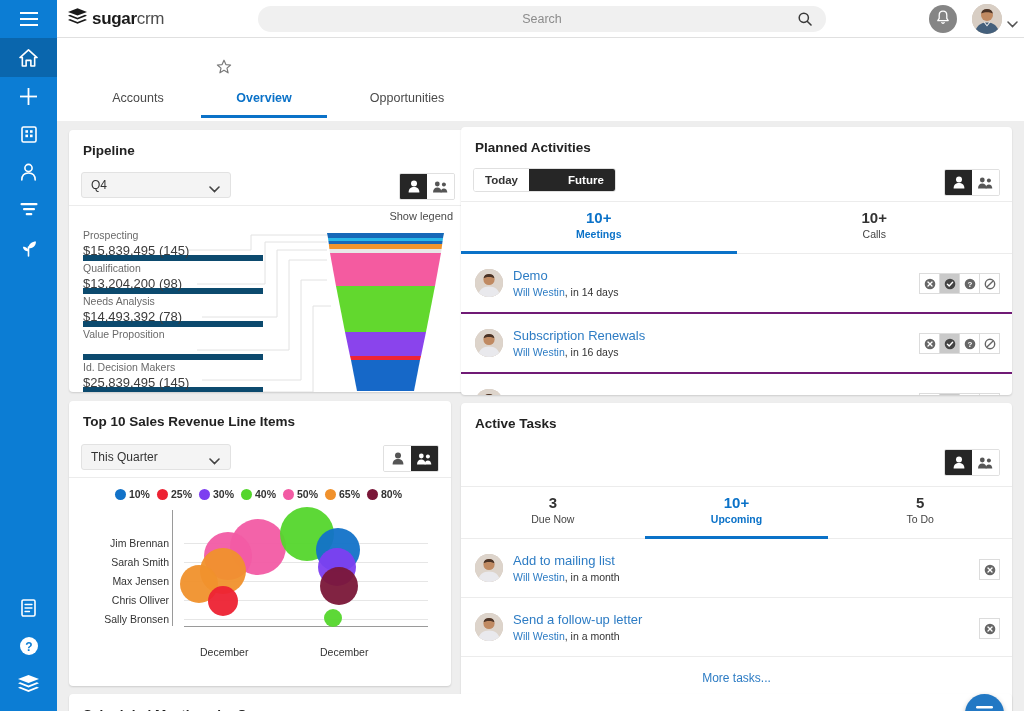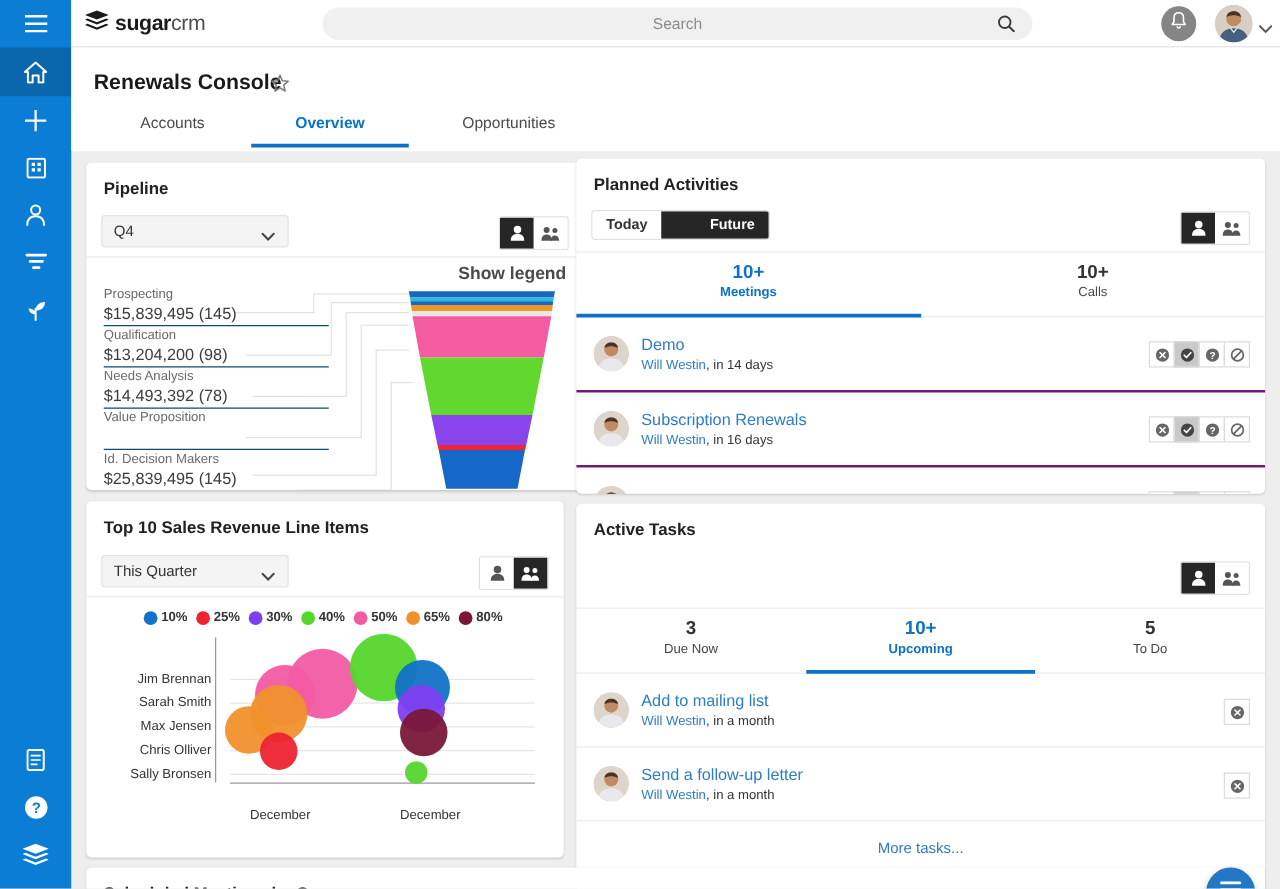--- a/index.html
+++ b/index.html
@@ -104,27 +104,26 @@
     width: 27px; height: 25px; display: flex; align-items: center; justify-content: center;
     background: #fff; cursor: pointer;
   }
   .tg-btn.on { background: #262626; }
   .tg-btn.on svg { fill: #ffffff; }
   .tg-btn svg { fill: #555555; }
 
   
   #pipeline { left: 12px; top: 9px; width: 398px; height: 262px; }
   .show-legend {
-    position: absolute; right: 14px; top: 80px; font-size: 14px; color: #4a4a4a;
+    position: absolute; right: 14px; top: 80px; font-size: 11px; color: #4a4a4a;
     cursor: pointer;
-    font-weight: bold;
   }
   .funnel-wrap { position: absolute; left: 0; top: 98px; width: 382px; height: 164px; }
   .fn-labels { position: absolute; left: 14px; top: 0; width: 180px; }
-  .fn-row { height: 33px; border-bottom: 1px solid #0c4a6e; padding-top: 1px; }
+  .fn-row { height: 33px; border-bottom: 6px solid #0c4a6e; padding-top: 1px; }
   .fn-row .stage { font-size: 10.5px; color: #6a6a6a; line-height: 13px; }
   .fn-row .amt { font-size: 13px; color: #3c3c3c; line-height: 17px; }
 
   
   #planned { left: 404px; top: 6px; width: 551px; height: 268px; }
   .seg-grp {
     position: absolute; left: 12px; top: 6px; display: flex;
     border: 1px solid #e0e0e0; border-radius: 3px; overflow: hidden;
   }
   .seg {
@@ -347,21 +346,20 @@
       </svg>
     </div>
     <span class="chev-top">
       <svg width="11" height="7" viewBox="0 0 11 7">
           <path d="M1 1 L5.5 5.6 L10 1" fill="none" stroke="#555" stroke-width="1.5" stroke-linecap="round"></path>
         </svg>
     </span>
   </div>
 
   <div class="page-head">
-    <div class="page-title">Renewals Console</div>
     <span class="star-btn">
       <svg width="16" height="16" viewBox="0 0 16 16">
         <path d="M8 1.2 L9.9 5.6 L14.6 6 L11 9.1 L12.1 13.8 L8 11.3 L3.9 13.8 L5 9.1 L1.4 6 L6.1 5.6 Z" fill="none" stroke="#7a7a7a" stroke-width="1.2" stroke-linejoin="round"></path>
       </svg>
     </span>
     <div class="tabs">
       <div class="tab t2">Accounts</div>
       <div class="tab active">Overview</div>
       <div class="tab t3">Opportunities</div>
     </div>

